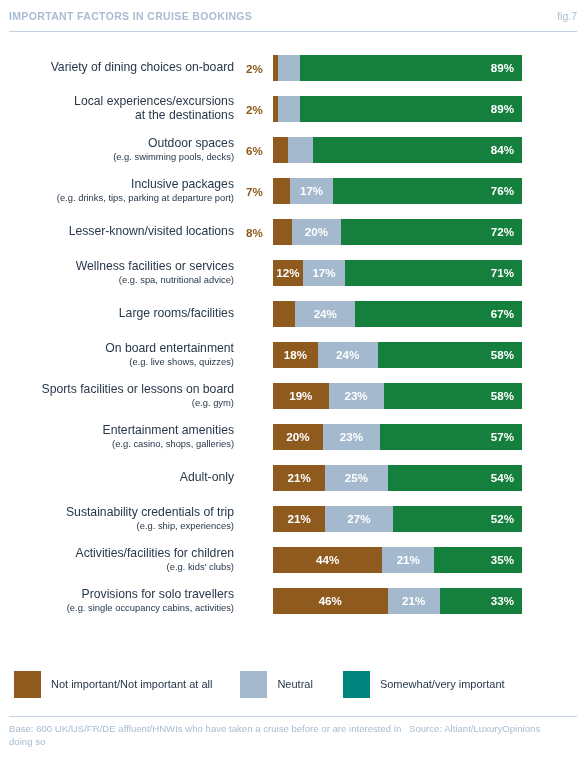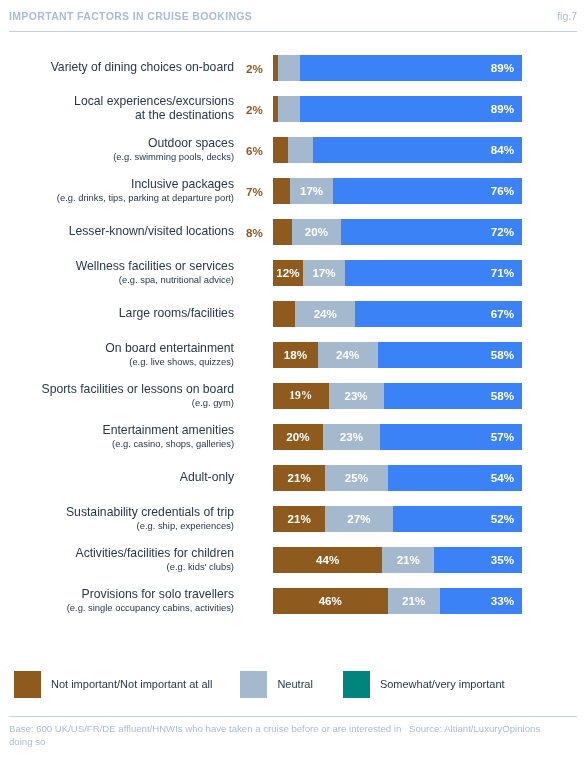--- a/index.html
+++ b/index.html
@@ -113,21 +113,21 @@
     overflow: hidden;
   }
   .seg {
     height: 26px;
     display: flex;
     align-items: center;
     position: relative;
   }
   .seg-neg  { background: #8e5a1d; justify-content: center; }
   .seg-neu  { background: #a4b9ce; justify-content: center; }
-  .seg-pos  { background: #3b82f6; justify-content: flex-end; }
+  .seg-pos  { background: #15803d; justify-content: flex-end; }
   .seg-label {
     font-size: 11.6px;
     font-weight: bold;
     color: #ffffff;
     white-space: nowrap;
     line-height: 1;
   }
   .seg-pos .seg-label { padding-right: 8px; }
 
   
@@ -341,21 +341,21 @@
         </div>
       </div>
       <div class="row">
         <div class="row-inner">
           <div class="labelbox">
             <span class="label-main">Sports facilities or lessons on board</span>
             <span class="label-sub">(e.g. gym)</span>
           </div>
           <div class="outside-pct hidden"></div>
           <div class="bar">
-            <div class="seg seg-neg" style="width: 58px; font-family: Liberation Serif, serif;">
+            <div class="seg seg-neg" style="width: 58px;">
               <span class="seg-label">19%</span>
             </div>
             <div class="seg seg-neu" style="width: 57.27px;">
               <span class="seg-label">23%</span>
             </div>
             <div class="seg seg-pos" style="width: 144.42px;">
               <span class="seg-label">58%</span>
             </div>
           </div>
         </div>

